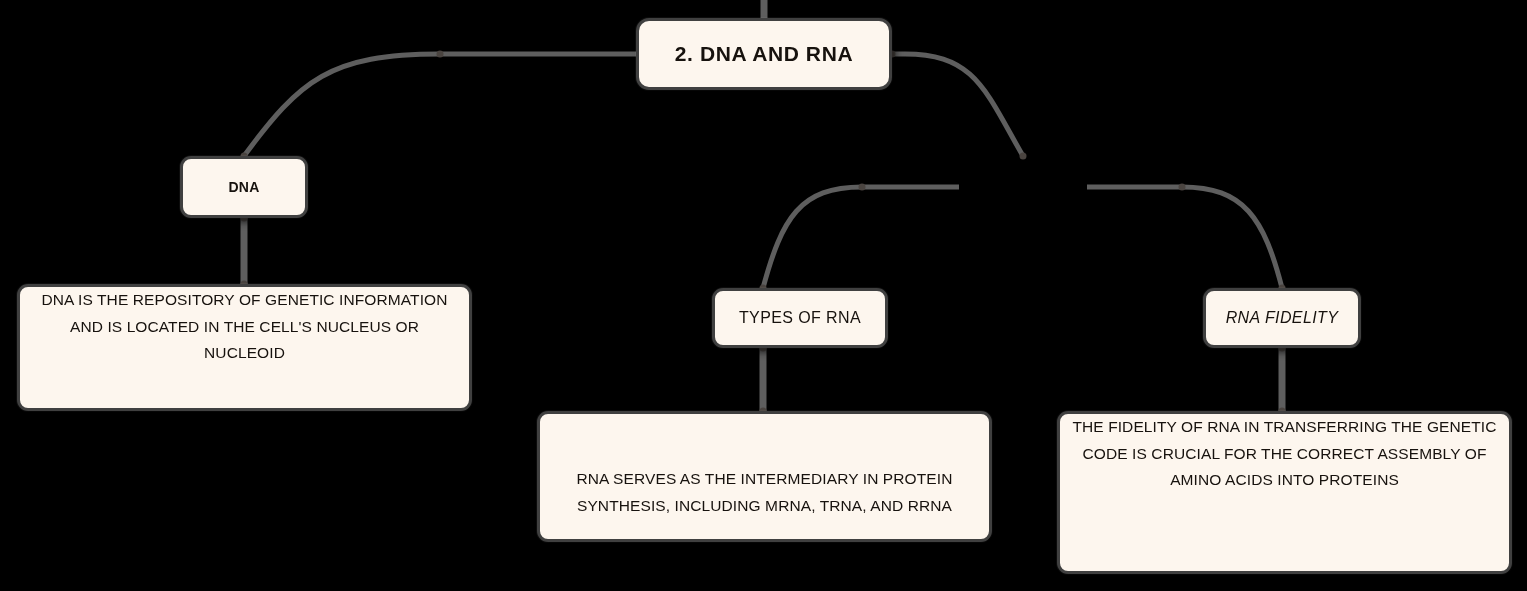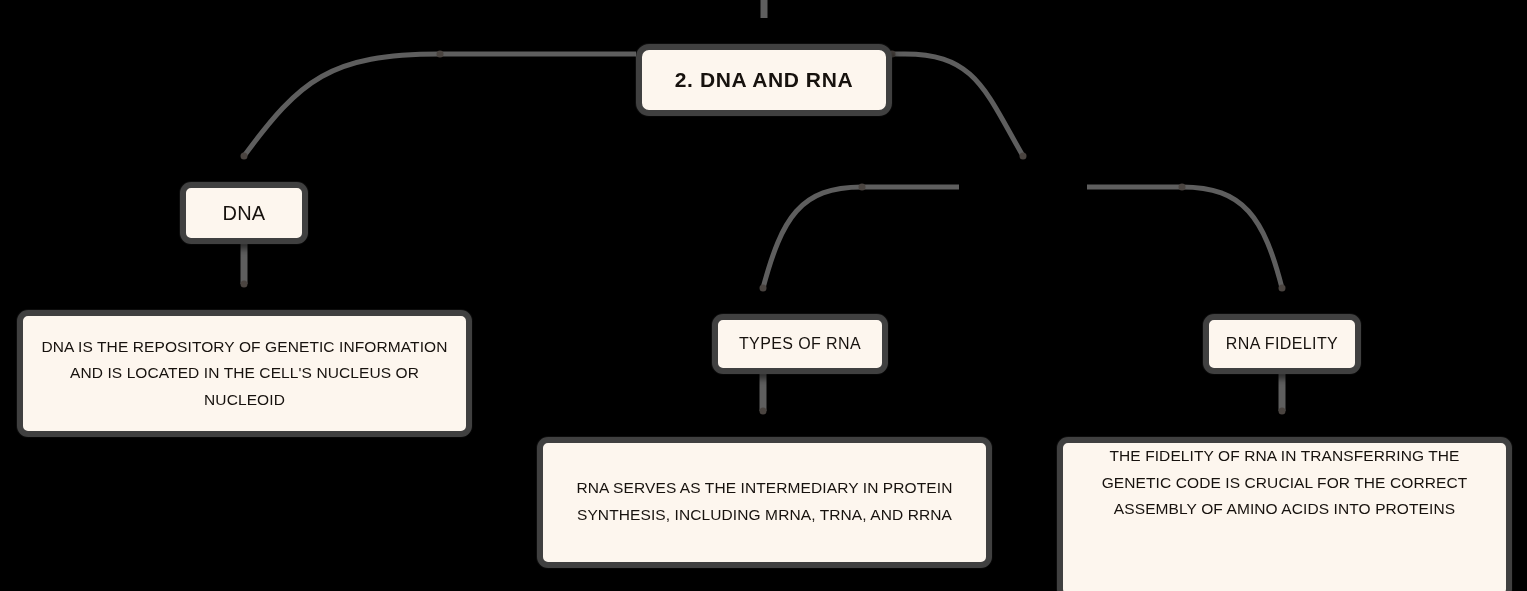--- a/index.html
+++ b/index.html
@@ -31,31 +31,30 @@
     top: 0;
     width: 1527px;
     height: 591px;
     pointer-events: none;
   }
 
   .node {
     position: absolute;
     box-sizing: border-box;
     background: #FDF6EE;
-    border: 6px solid #404040;
+    border: 3px solid #404040;
     border-radius: 11px;
     box-shadow: 4px 5px 6px rgba(0,0,0,0.55),
                 0 0 0 1px rgba(255,255,255,0.05);
     display: flex;
     align-items: center;
     justify-content: center;
     text-align: center;
     color: #17120E;
     z-index: 3;
-    margin-top: 26px;
   }
 
   .node .label {
     display: block;
     width: 100%;
     padding: 0 10px;
     box-sizing: border-box;
     letter-spacing: 0.2px;
   }
 
@@ -80,64 +79,65 @@
     width: 128px;
     height: 62px;
   }
   #node-rna {
     left: 959px;
     top: 156px;
     width: 128px;
     height: 62px;
   }
   #node-dna .label, #node-rna .label {
-    font-size: 20px;
-    font-weight: normal;
+    font-size: 14px;
+    font-weight: bold;
   }
 
   
   #node-types-of-rna {
     left: 712px;
     top: 288px;
     width: 176px;
     height: 60px;
   }
   #node-rna-fidelity {
     left: 1203px;
     top: 288px;
     width: 158px;
     height: 60px;
+    font-style: italic;
   }
   #node-types-of-rna .label, #node-rna-fidelity .label {
     font-size: 16px;
     font-weight: normal;
     letter-spacing: 0.4px;
   }
 
   
   .desc .label {
     font-size: 15.5px;
     line-height: 1.72;
     font-weight: normal;
     letter-spacing: 0.1px;
   }
 
   #node-dna-desc {
     left: 17px;
     top: 284px;
     width: 455px;
     height: 127px;
-    align-items: center;
+    align-items: flex-start;
   }
   #node-types-desc {
     left: 537px;
     top: 411px;
     width: 455px;
     height: 131px;
-    align-items: flex-start;
+    align-items: center;
   }
   #node-types-desc .label {
     padding-top: 32px;
   }
   #node-fidelity-desc {
     left: 1057px;
     top: 411px;
     width: 455px;
     height: 163px;
     align-items: flex-start;

